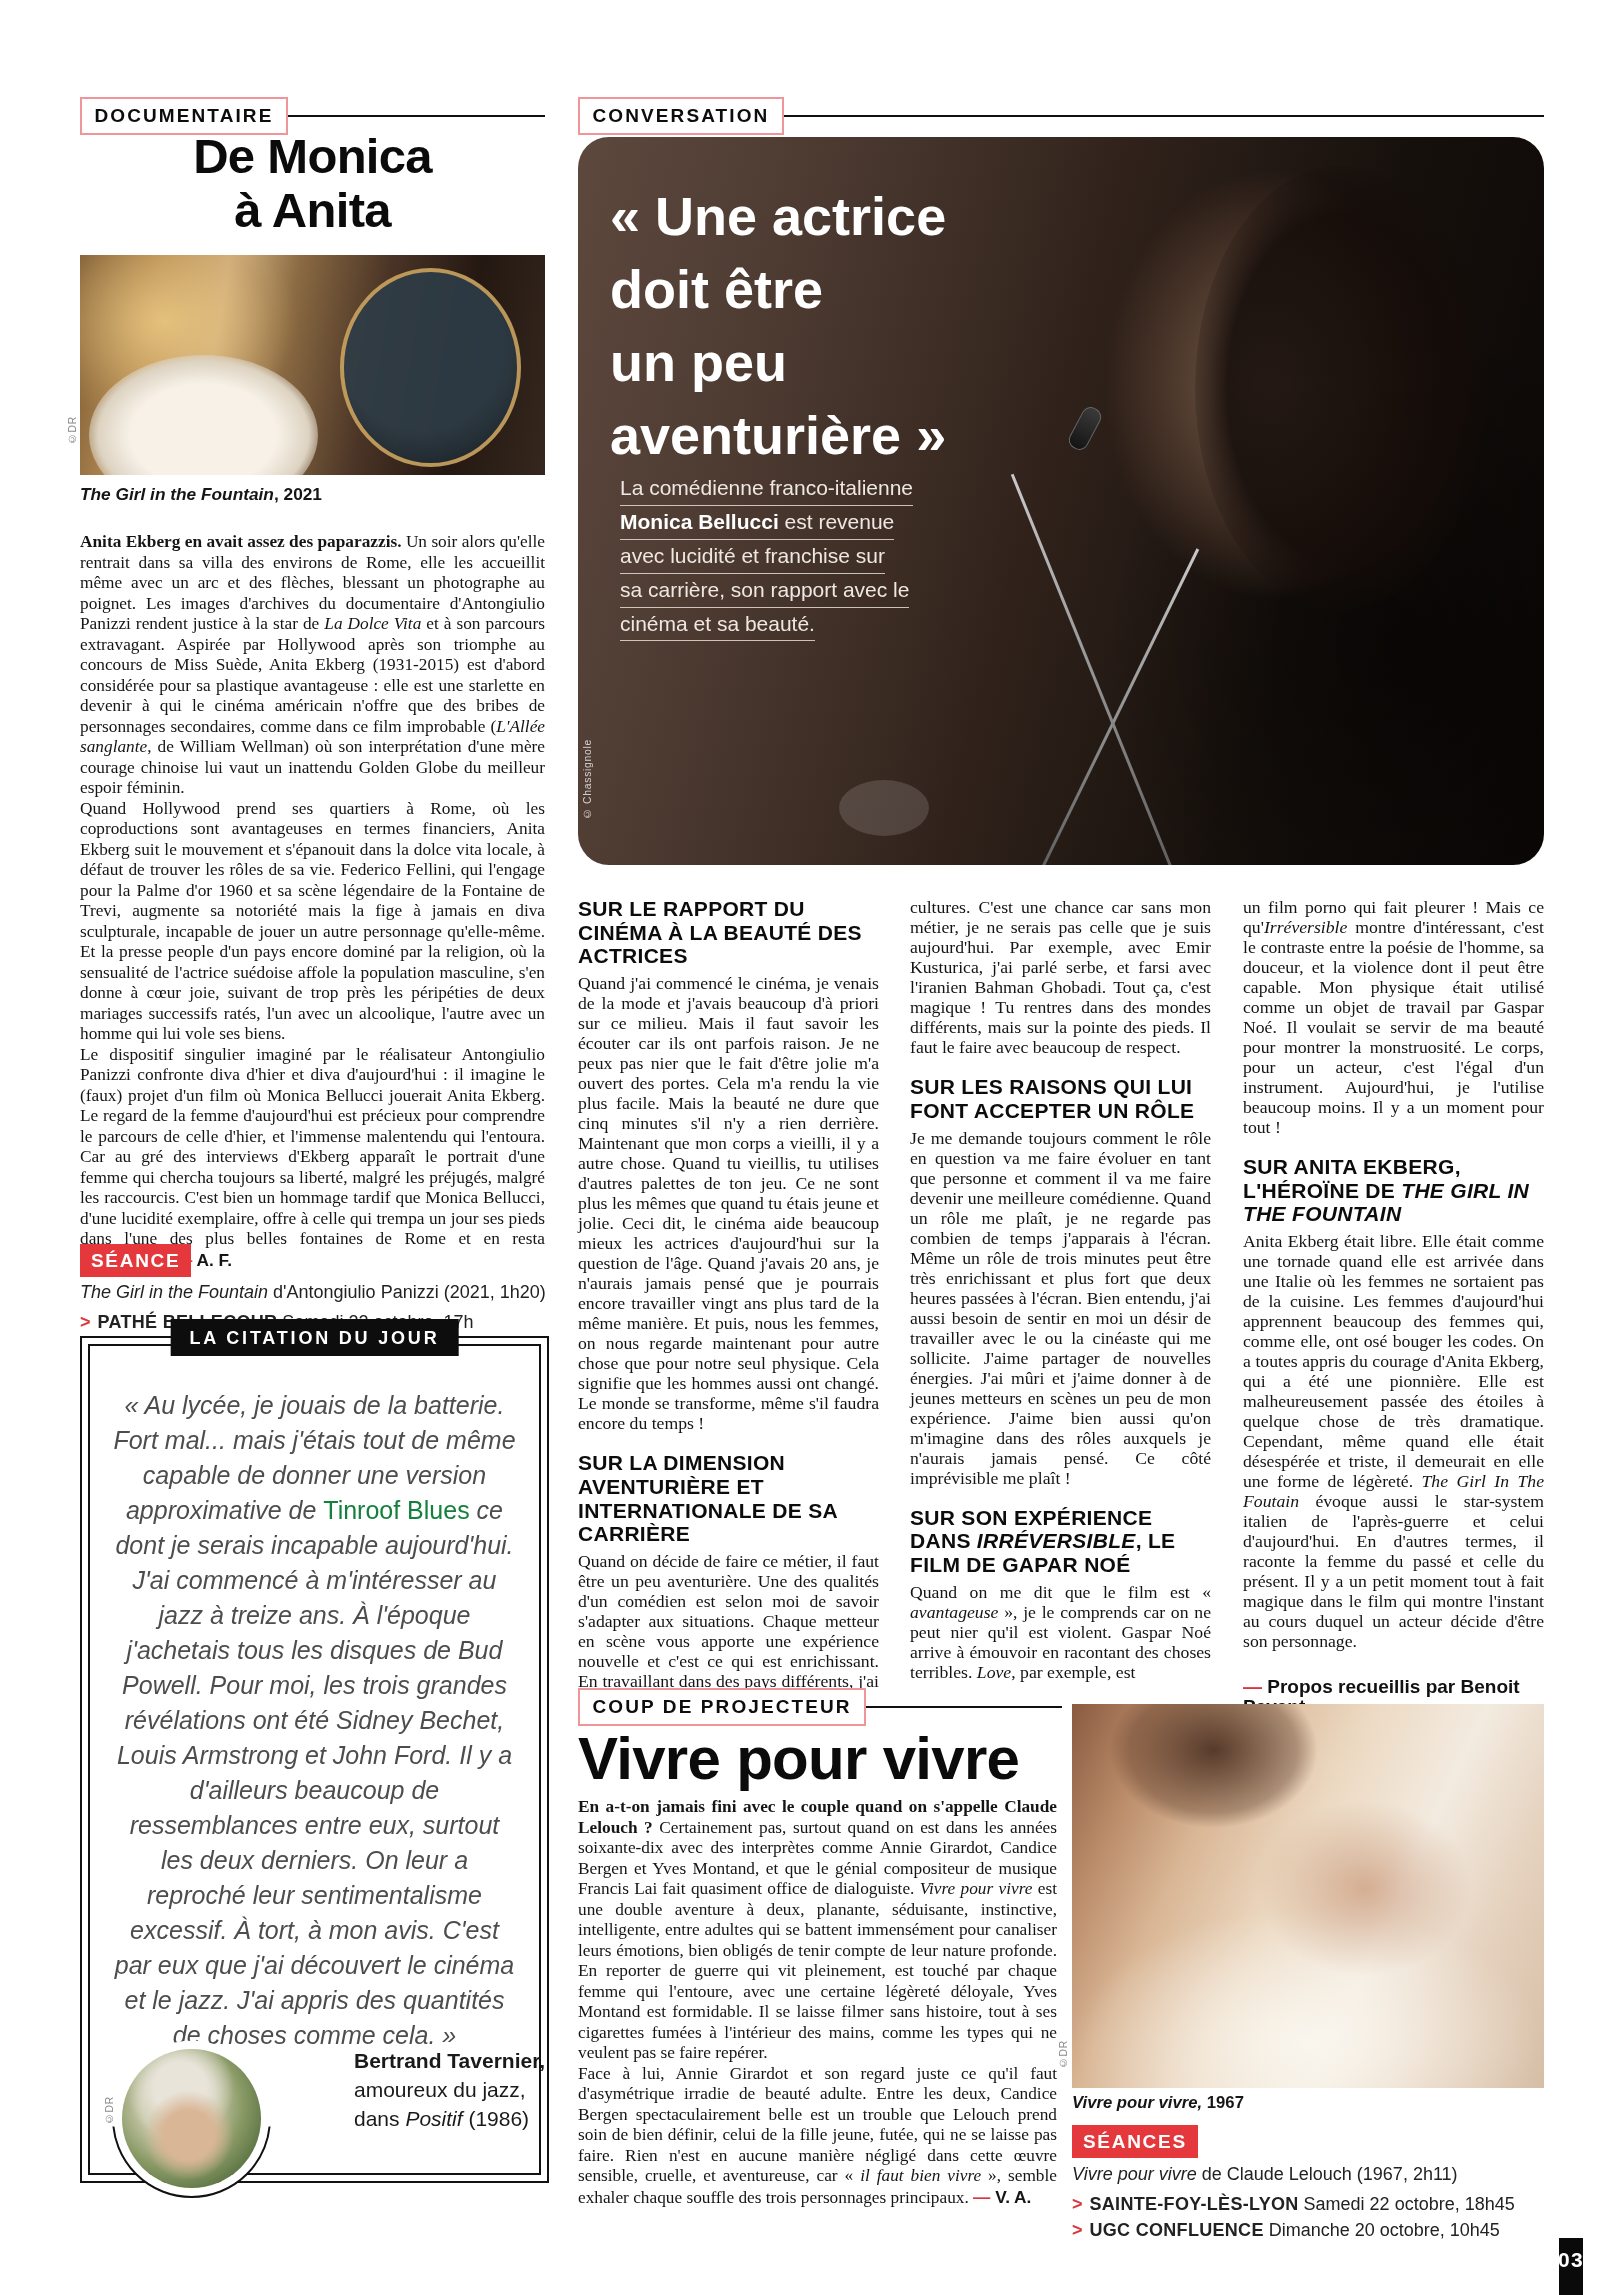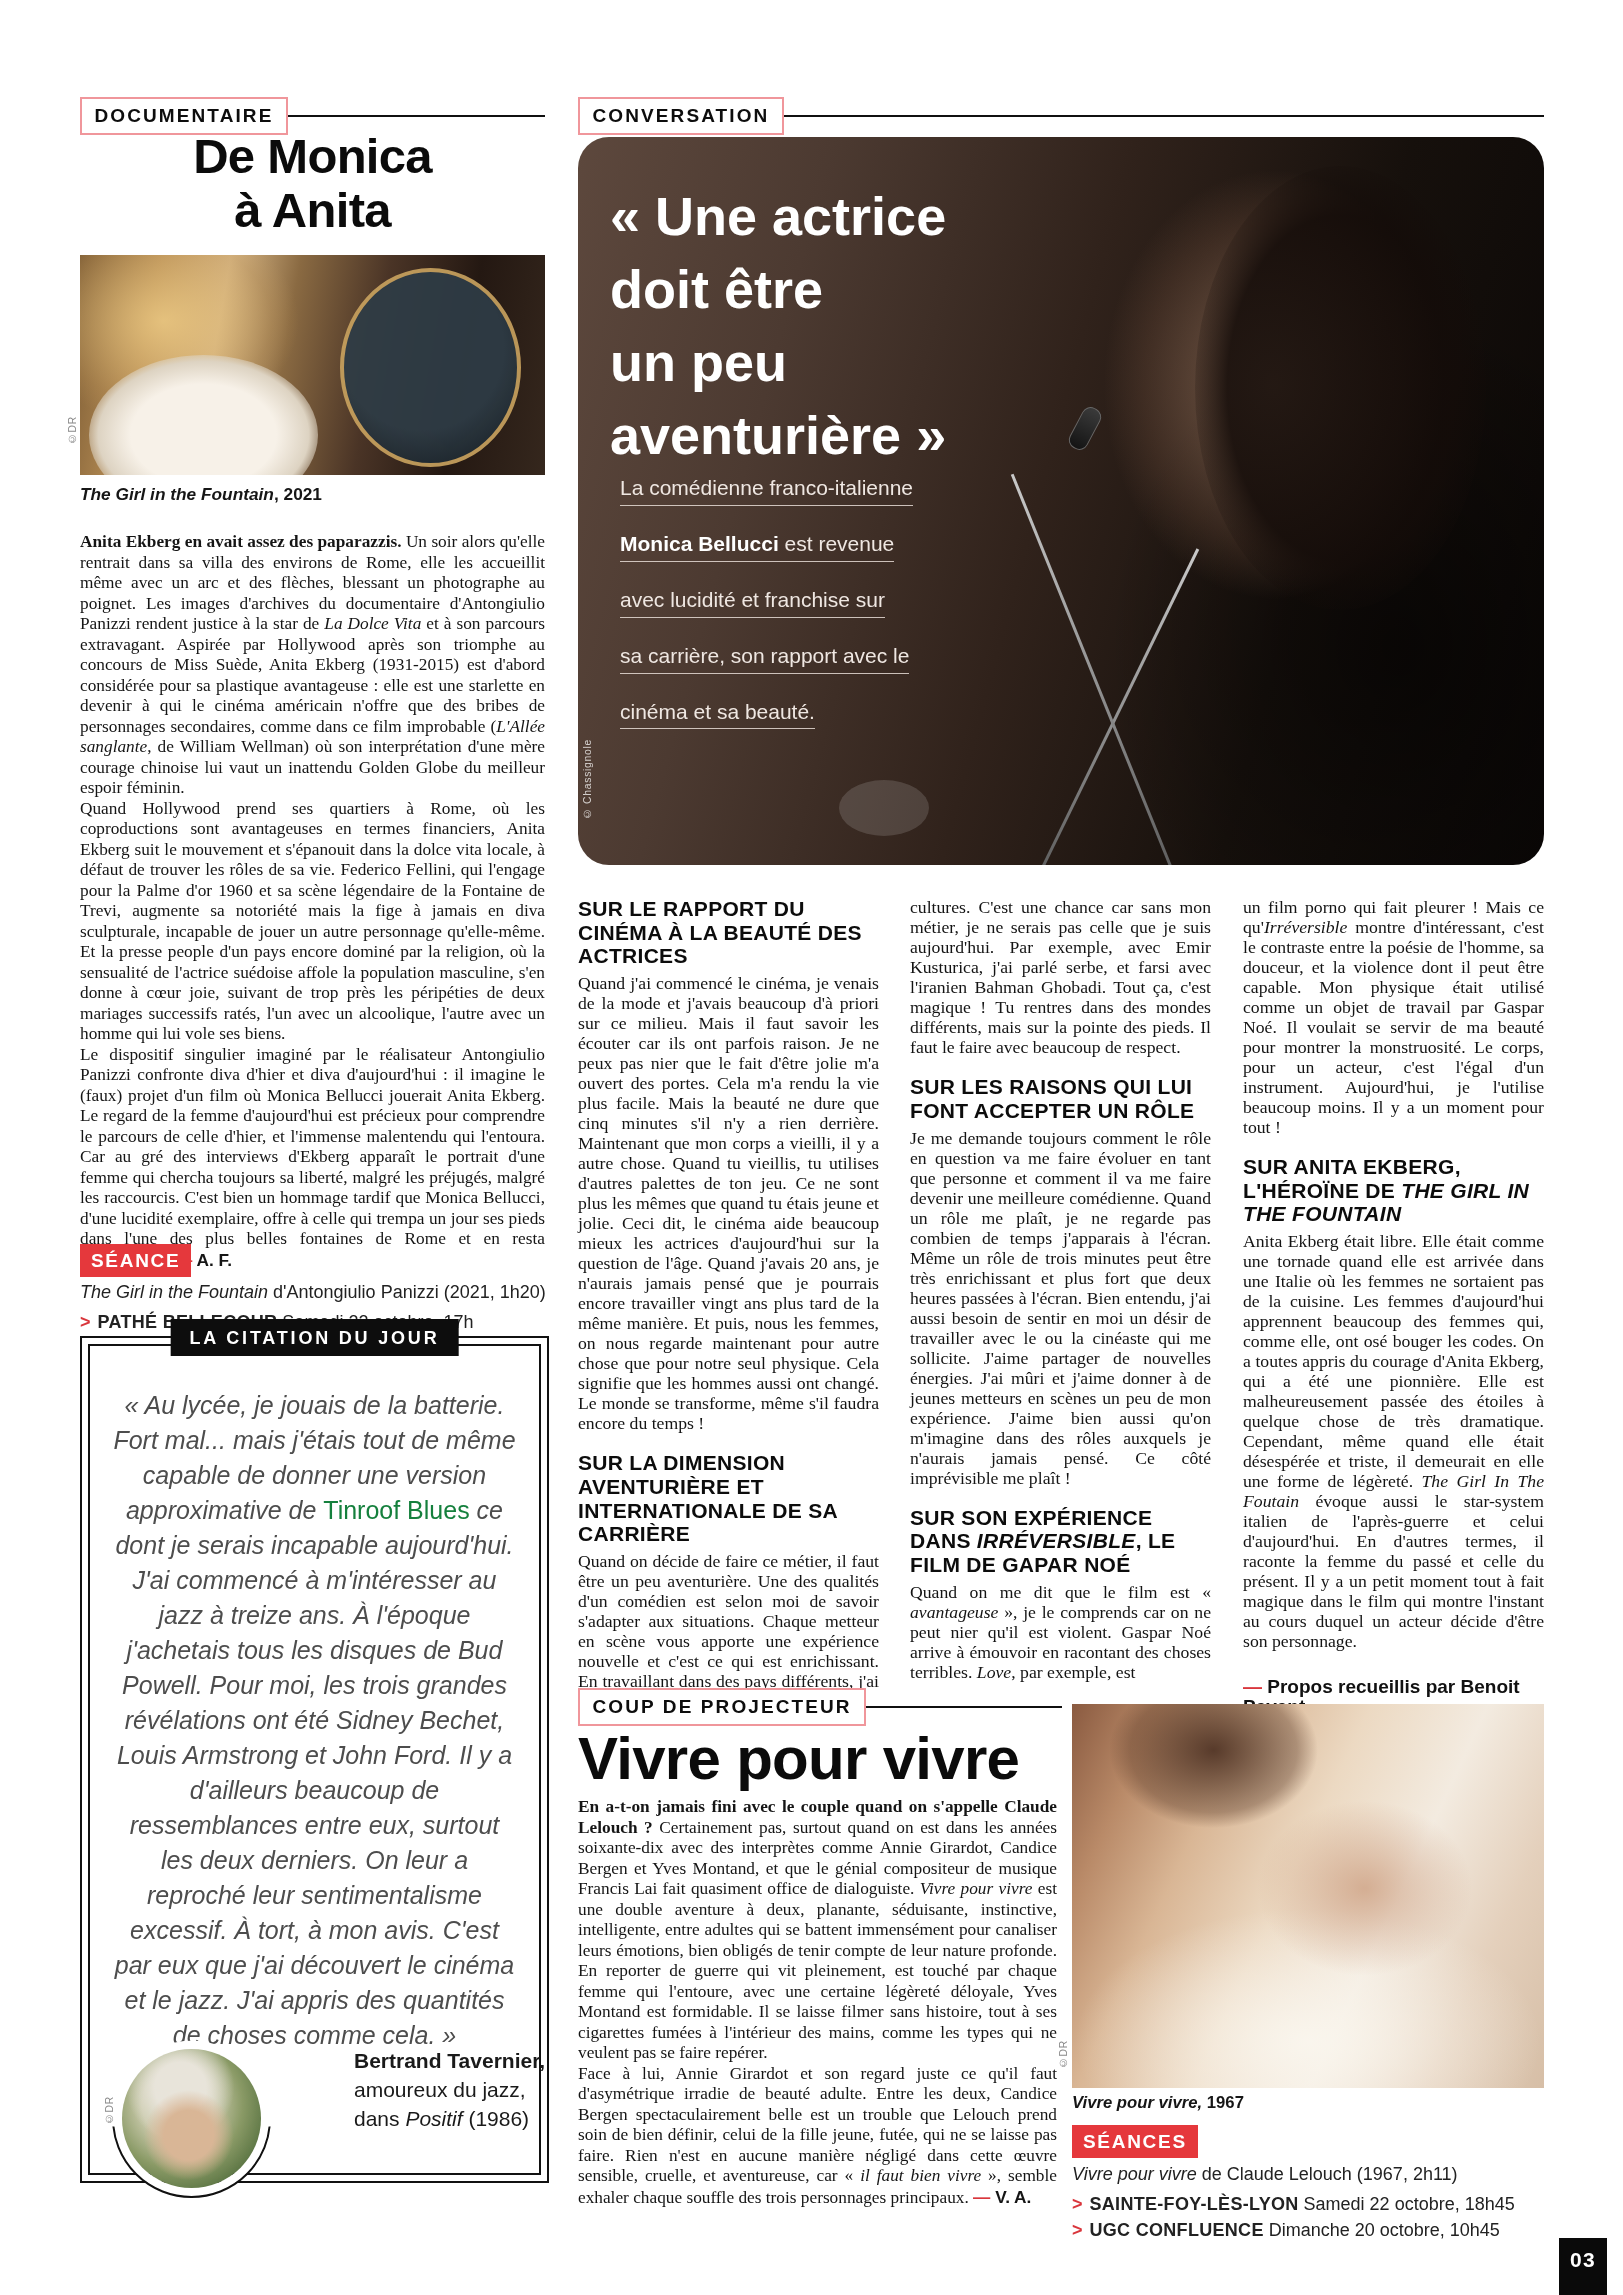--- a/index.html
+++ b/index.html
@@ -81,21 +81,21 @@
   .hair-shape { position:absolute; right:6%; top:4%; width:291px; height:444px; border-radius:50%;
     background:radial-gradient(ellipse at center, rgba(20,12,9,.85) 0 55%, transparent 75%); }
   .mic-stand { position:absolute; bottom:-21px; width:2.8px; background:linear-gradient(#c9c9c9,#5a5a5a); transform-origin:bottom center; }
   .mic-head { position:absolute; width:18px; height:43px; border-radius:9px;
     background:linear-gradient(#3a3a3a,#141414); border:1.4px solid #666; }
   .glass-shape { position:absolute; left:27%; bottom:4%; width:90px; height:56px; border-radius:50%;
     background:rgba(255,255,255,.14); }
   .conv-headline { position:absolute; left:32px; top:43px; color:#fff; font-weight:700;
     font-size:54px; line-height:73px; letter-spacing:0; }
   .conv-intro { position:absolute; left:42px; top:339px; font-size:21px; font-weight:300; color:#efe7e2; }
-  .conv-intro .line { margin-bottom:26px; }
+  .conv-intro .line { margin-bottom:4px; }
   .conv-intro .line > span { display:inline-block; padding-bottom:4.9px;
     border-bottom:0.7px solid rgba(240,230,224,.8); }
   .conv-intro .bd { color:#fff; }
 
   .col { position:absolute; top:897px; width:301px; font-family:"Liberation Serif", serif;
     font-size:17.7px; line-height:20px; text-align:justify; color:#141414; }
   .col p { margin:0; }
   .sub-head { font-family:"Liberation Sans", sans-serif; font-weight:800; font-size:21px;
     line-height:23.6px; text-align:left; letter-spacing:0.3px; margin:18px 0 5.6px; color:#0c0c0c; }
   .sub-head:first-child { margin-top:0; }
@@ -110,21 +110,21 @@
   #proj-photo { left:1072px; top:1704px; width:472px; height:384px;
     background:
       radial-gradient(ellipse 139px 104px at 30% 12%, rgba(74,46,32,.9), rgba(90,58,40,.4) 60%, transparent 75%),
       radial-gradient(ellipse 153px 125px at 62% 48%, rgba(205,160,130,.8), transparent 70%),
       radial-gradient(ellipse 291px 167px at 50% 88%, rgba(250,246,238,.95), transparent 80%),
       linear-gradient(115deg, #8a5a40 0%, #b98a68 14%, #d9b695 28%, #ecd9c2 46%, #f3ebe0 64%, #e4d0bc 82%, #d6bea6 100%);
   }
   .proj-caption { left:1072px; top:2093px; font-size:16.7px; font-weight:bold; color:#161616; }
 
   
-  .page-num { left:1559px; top:2238px; width:48px; height:58px; background:#0a0a0a; color:#fff;
+  .page-num { left:1559px; top:2238px; width:24px; height:58px; background:#0a0a0a; color:#fff;
     display:flex; align-items:flex-start; justify-content:center; font-weight:bold;
     font-size:21px; letter-spacing:1.4px; padding-top:9.7px; box-sizing:border-box; }
 </style>
 </head>
 <body>
 
 <div class="page">
 
   <div class="abs kicker-row" style="left:80px; top:97px; width:465px;">
     <div class="kicker-box">DOCUMENTAIRE</div>

